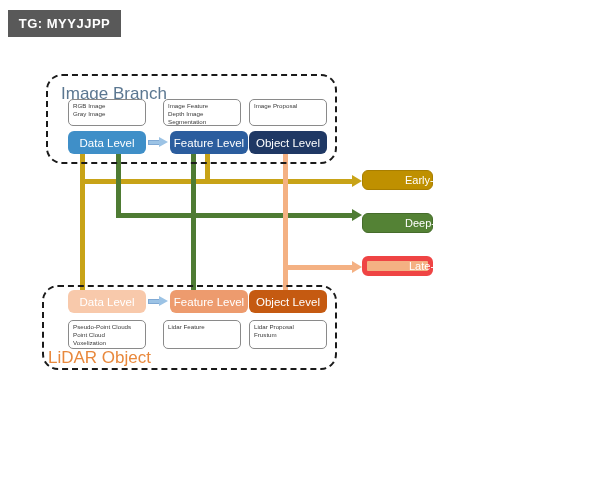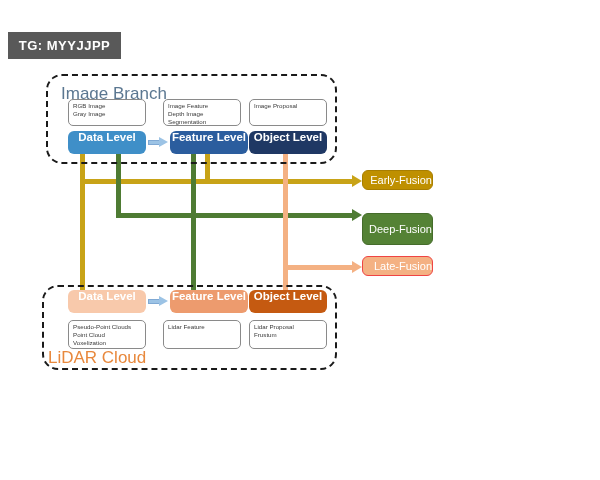--- a/index.html
+++ b/index.html
@@ -30,21 +30,20 @@
     align-items: center;
     justify-content: center;
     letter-spacing: 0.5px;
     white-space: nowrap;
   }
   #badge-top {
     left: 8px; top: 10px;
     width: 113px; height: 27px;
     font-size: 13px;
     font-weight: bold;
-    margin-top: 22px;
   }
   #badge-bottom {
     left: 397px; top: 438px;
     width: 195px; height: 30px;
     font-size: 13px;
     font-weight: bold;
   }
 
   
   .branch-box {
@@ -87,38 +86,39 @@
     color: #3a3a3a;
     white-space: nowrap;
   }
 
   
   .level-box {
     position: absolute;
     border-radius: 6px;
     box-sizing: border-box;
     display: flex;
+    align-items: center;
     justify-content: center;
     color: #ffffff;
     font-size: 11.5px;
     white-space: nowrap;
-    font-weight: bold;
   }
 
   
   .fusion-box {
     position: absolute;
     border-radius: 6px;
     box-sizing: border-box;
     display: flex;
     align-items: center;
-    justify-content: flex-end;
+    justify-content: flex-start;
     color: #ffffff;
     font-size: 11px;
     white-space: nowrap;
+    padding-left: 42px;
   }
 
   
   .seg {
     position: absolute;
   }
   .arrow-head {
     position: absolute;
     width: 0; height: 0;
     border-style: solid;
@@ -199,21 +199,21 @@
   </div>
   <div class="mini-arrow" style="left:250px; top:137px;">
     <div class="shaft"></div>
       <div class="tip"></div>
   </div>
   <div class="level-box" style="left:249px; top:131px; width:78px; height:23px; background:#1f3864;">
     <span>Object Level</span>
   </div>
 
   <div class="branch-box" id="branch-lidar"></div>
-  <div class="branch-label" id="label-lidar-branch">LiDAR Cloud</div>
+  <div class="branch-label" id="label-lidar-branch">LiDAR Object</div>
 
   <div class="level-box" style="left:68px; top:290px; width:78px; height:23px; background:#f8c9ab;">
     <span>Data Level</span>
   </div>
   <div class="mini-arrow" style="left:148px; top:296px;">
     <div class="shaft"></div>
       <div class="tip"></div>
   </div>
   <div class="level-box" style="left:170px; top:290px; width:78px; height:23px; background:#ed9b6e;">
     <span>Feature Level</span>
@@ -235,24 +235,24 @@
     <div class="line">Lidar Feature</div>
   </div>
   <div class="desc-box" style="left:249px; top:320px; width:78px; height:29px;">
     <div class="line">Lidar Proposal</div>
     <div class="line">Frustum</div>
   </div>
 
   <div class="fusion-box" style="left:362px; top:170px; width:71px; height:20px; background:#bf9000; border:1px solid #a87e00;">
     <span>Early-Fusion</span>
   </div>
-  <div class="fusion-box" style="left:362px; top:213px; width:71px; height:32px; background:#548235; border:1px solid #456c2b;">
+  <div class="fusion-box" style="left:362px; top:213px; width:71px; height:20px; background:#548235; border:1px solid #456c2b;">
     <span>Deep-Fusion</span>
   </div>
-  <div class="fusion-box" style="left:362px; top:256px; width:71px; height:20px; background:#f4b183; border:1px solid #ef4444;">
+  <div class="fusion-box" style="left:362px; top:256px; width:71px; height:20px; background:#f4b183; border:5px solid #ef4444;">
     <span>Late-Fusion</span>
   </div>
 
   <div class="badge" id="badge-top">
     <span>TG: MYYJJPP</span>
   </div>
 
 </div>
 
 </body></html>

